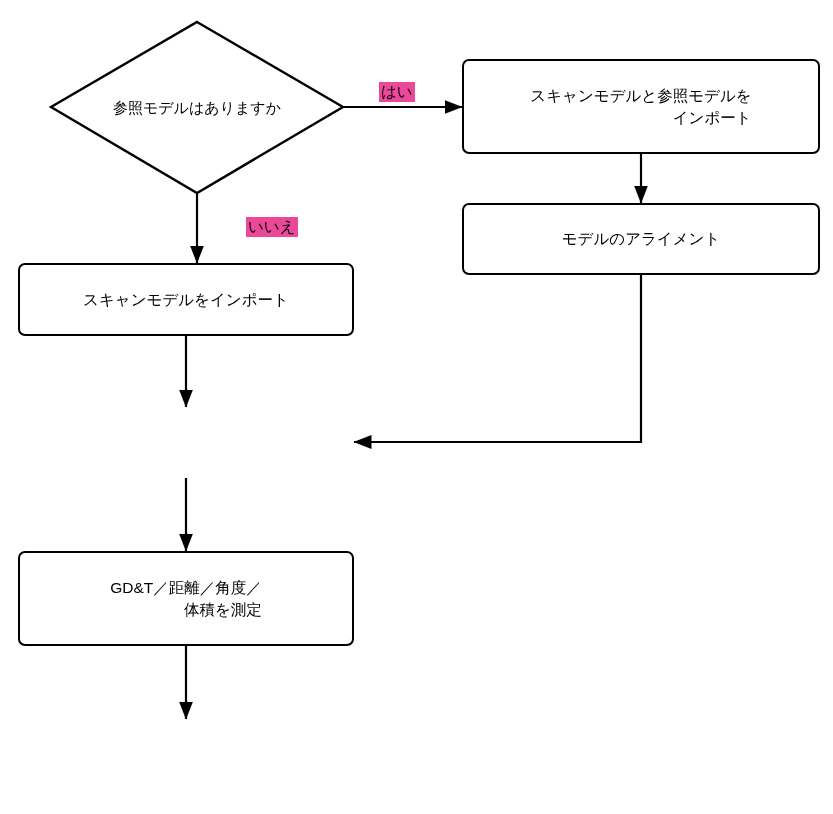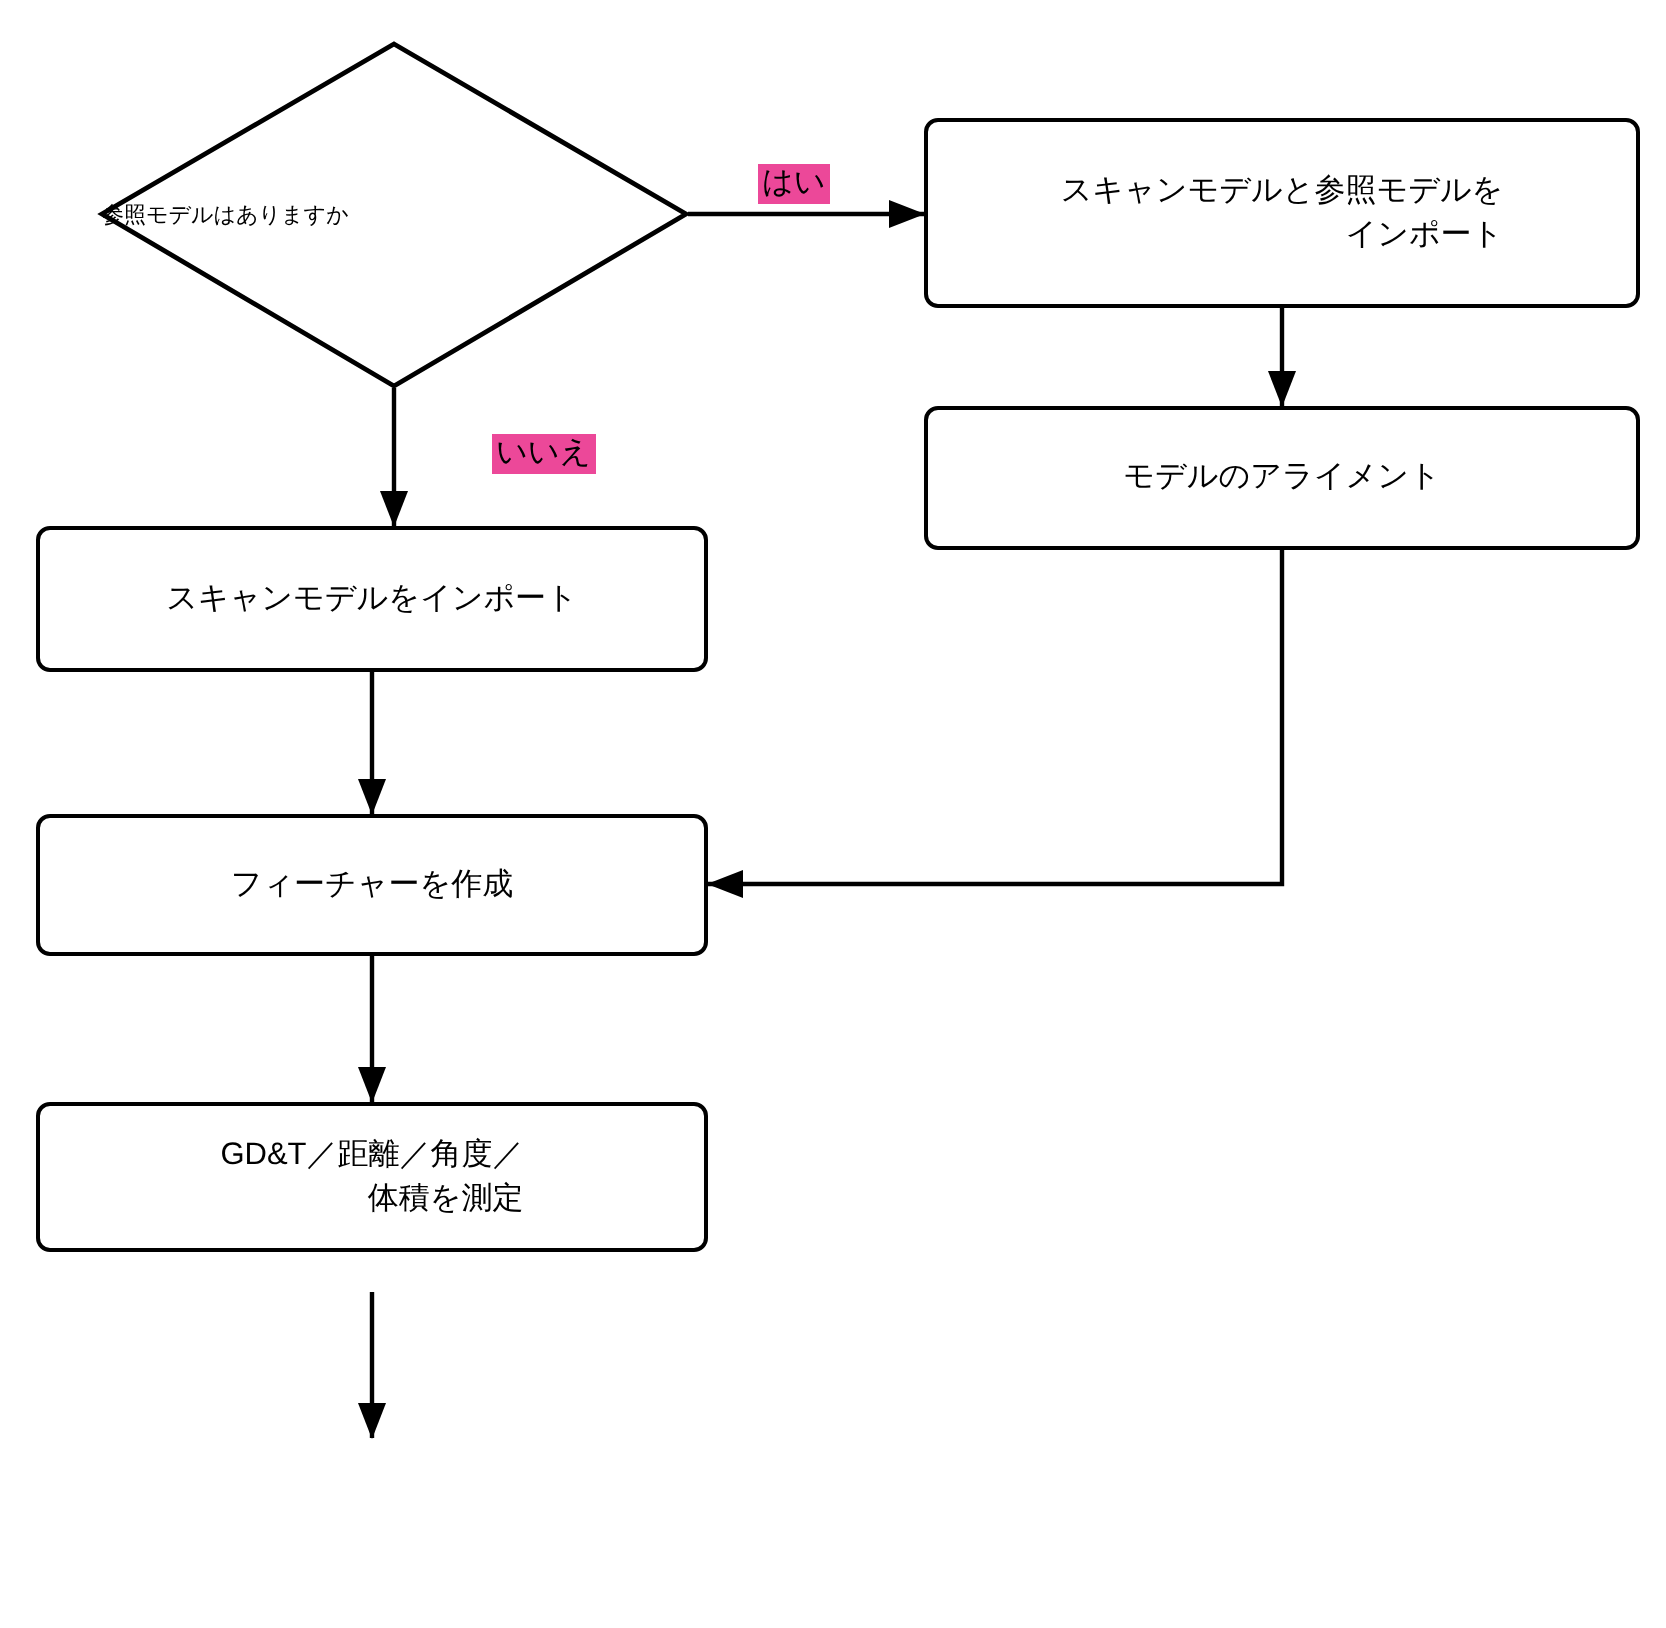--- a/index.html
+++ b/index.html
@@ -38,39 +38,40 @@
     white-space: pre-line;
   }
   .diamond-label {
     position: absolute;
     left: 51px;
     top: 22px;
     width: 292px;
     height: 171px;
     display: flex;
     align-items: center;
+    justify-content: center;
     text-align: center;
-    font-size: 11px;
+    font-size: 15px;
     line-height: 22px;
   }
   .edge-label {
     position: absolute;
     font-size: 15.5px;
     line-height: 20px;
     background: #ec4899;
     padding: 0 2px;
   }
   #label-yes  { left: 379px; top: 82px; }
   #label-no   { left: 206px; top: 217px; margin-left: 40px; }
 
   #node-import-both     { left: 462px; top: 59px;  width: 358px; height: 95px; }
   #node-alignment       { left: 462px; top: 203px; width: 358px; height: 72px; }
   #node-import-scan     { left: 18px;  top: 263px; width: 336px; height: 73px; }
   #node-create-features { left: 18px;  top: 407px; width: 336px; height: 71px; }
-  #node-measure         { left: 18px;  top: 551px; width: 336px; height: 75px; }
+  #node-measure         { left: 18px;  top: 551px; width: 336px; height: 95px; }
   #node-export-report   { left: 18px;  top: 719px; width: 336px; height: 73px; }
 </style>
 </head>
 <body>
 
 <div id="canvas">
 
   <svg id="connector-layer" viewBox="0 0 833 814" xmlns="http://www.w3.org/2000/svg">
     <defs>
       <marker id="arrow" markerUnits="userSpaceOnUse" markerWidth="20" markerHeight="16" refX="17.5" refY="7" orient="auto">
@@ -109,23 +110,20 @@
   </div>
 
   <div id="node-import-scan" class="node">
     <span>スキャンモデルをインポート</span>
   </div>
 
   <div id="node-alignment" class="node">
     <span>モデルのアライメント</span>
   </div>
 
-  <div id="node-create-features" class="node">
-    <span>フィーチャーを作成</span>
-  </div>
 
   <div id="node-measure" class="node">
     <span>GD&amp;T／距離／角度／
 体積を測定</span>
   </div>
 
 
 </div>
 
 </body></html>

